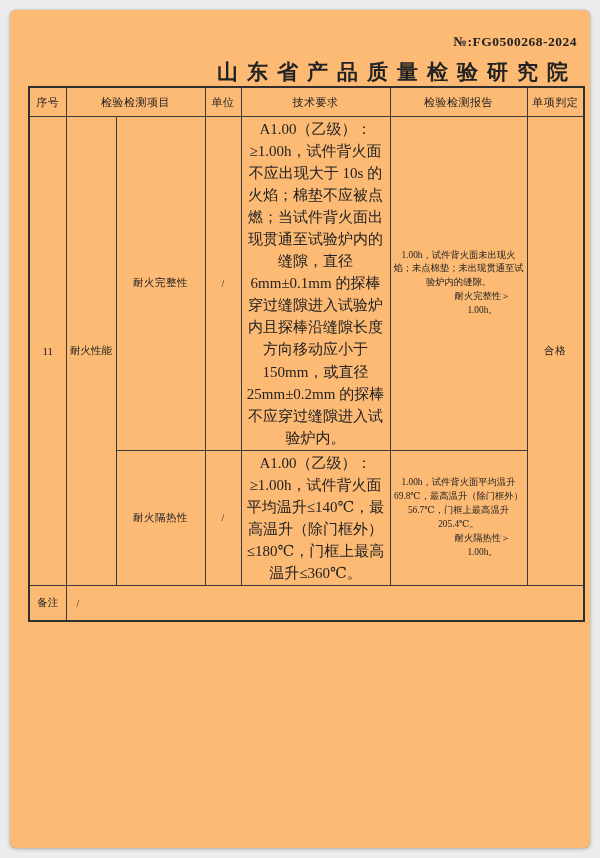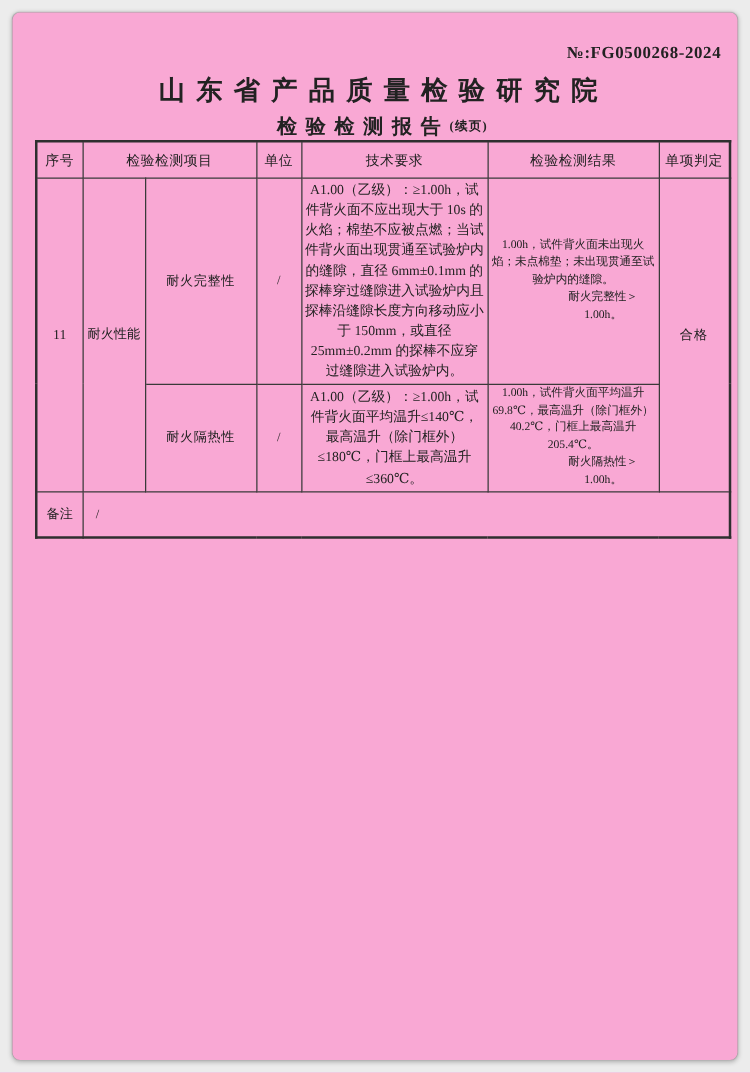--- a/index.html
+++ b/index.html
@@ -6,37 +6,37 @@
   body{
     background:#ececec;
     width:600px;height:858px;
     font-family:"Liberation Serif","DejaVu Serif",serif;
     color:#222;
   }
   .page{
     position:relative;
     width:580px;height:838px;
     margin:10px auto 0 auto;
-    background:#f9a8d4;
+    background:#fdba74;
     border-radius:6px;
     box-shadow:0 1px 4px rgba(0,0,0,0.28), 0 0 1px rgba(0,0,0,0.25);
     overflow:hidden;
     box-sizing:border-box;
     padding:0 13px 0 18px;
   }
   .report-no{
     padding-top:24px;
     text-align:right;
     font-size:13.5px;
     letter-spacing:0.5px;
     font-weight:bold;
   }
   .org-main{
     margin-top:8px;
-    text-align:center;
+    text-align:right;
     font-size:21px;
     font-weight:bold;
     letter-spacing:9px;
     padding-left:9px;
     white-space:nowrap;
   }
   .org-sub{
     margin-top:3px;
     text-align:center;
     font-size:17.5px;
@@ -80,58 +80,57 @@
     overflow:hidden;
   }
   tr.hdr th{ font-size:11px; height:26px; letter-spacing:0.5px;}
   tr.r1{ height:119px; }
   tr.r2{ height:68px; }
   tr.remark{ height:36px;border-radius:10px; }
   .seq-cell{ font-size:11px; }
   .cat-cell{ font-size:10.5px; line-height:1.35; padding:0 4px;}
   .item-cell{ font-size:10.5px; letter-spacing:0.5px;margin-left:48px;}
   .unit-cell{ font-size:10px; }
-  .req-cell{ font-size:11px; line-height:1.47; padding:2px 3px; }
+  .req-cell{ font-size:15px; line-height:1.47; padding:2px 3px; }
   .res-cell{ font-size:9.3px; line-height:1.5; padding:2px 3px; }
   .res-line2{ margin-top:0;padding-left:48px; }
   .verdict-cell{ font-size:10.5px; letter-spacing:1px; }
   .remark-label{ font-size:10.5px; }
   .remark-value{ text-align:left !important; font-size:10px; padding-left:10px !important; }
 </style>
 </head>
 <body>
 
 <div class="page">
 
   <div class="report-no">№:FG0500268-2024</div>
 
   <div class="org-main">山东省产品质量检验研究院</div>
 
 
-  <div class="report-title"><span>检验检测报告</span><span class="suffix">(续页)</span></div>
 
 
   <table class="report">
     <colgroup>
       <col style="width:37px">
         <col style="width:50px">
         <col style="width:89px">
       <col style="width:36px">
         <col style="width:149px">
         <col style="width:137px">
         <col style="width:57px">
     </colgroup>
 
     <tbody>
         <tr class="hdr">
       <th>序号</th>
       <th colspan="2">检验检测项目</th>
       <th>单位</th>
       <th>技术要求</th>
-      <th>检验检测结果</th>
+      <th>检验检测报告</th>
       <th>单项判定</th>
     </tr>
 
     <tr class="r1">
       <td class="seq-cell" rowspan="2">11</td>
       <td class="cat-cell" rowspan="2">耐火性能</td>
       <td class="item-cell">耐火完整性</td>
       <td class="unit-cell">/</td>
       <td class="req-cell">A1.00（乙级）：≥1.00h，试件背火面不应出现大于 10s 的火焰；棉垫不应被点燃；当试件背火面出现贯通至试验炉内的缝隙，直径 6mm±0.1mm 的探棒穿过缝隙进入试验炉内且探棒沿缝隙长度方向移动应小于 150mm，或直径 25mm±0.2mm 的探棒不应穿过缝隙进入试验炉内。</td>
       <td class="res-cell">
@@ -139,21 +138,21 @@
         <div class="res-line2">耐火完整性＞1.00h。</div>
       </td>
       <td class="verdict-cell" rowspan="2">合格</td>
     </tr>
 
     <tr class="r2">
       <td class="item-cell">耐火隔热性</td>
       <td class="unit-cell">/</td>
       <td class="req-cell">A1.00（乙级）：≥1.00h，试件背火面平均温升≤140℃，最高温升（除门框外）≤180℃，门框上最高温升≤360℃。</td>
       <td class="res-cell">
-        <div>1.00h，试件背火面平均温升 69.8℃，最高温升（除门框外）40.2℃，门框上最高温升 205.4℃。</div>
+        <div>1.00h，试件背火面平均温升 69.8℃，最高温升（除门框外）56.7℃，门框上最高温升 205.4℃。</div>
         <div class="res-line2">耐火隔热性＞1.00h。</div>
       </td>
     </tr>
 
     <tr class="remark">
       <td class="remark-label">备注</td>
       <td colspan="6" class="remark-value">/</td>
     </tr>
   </tbody>
     </table>

